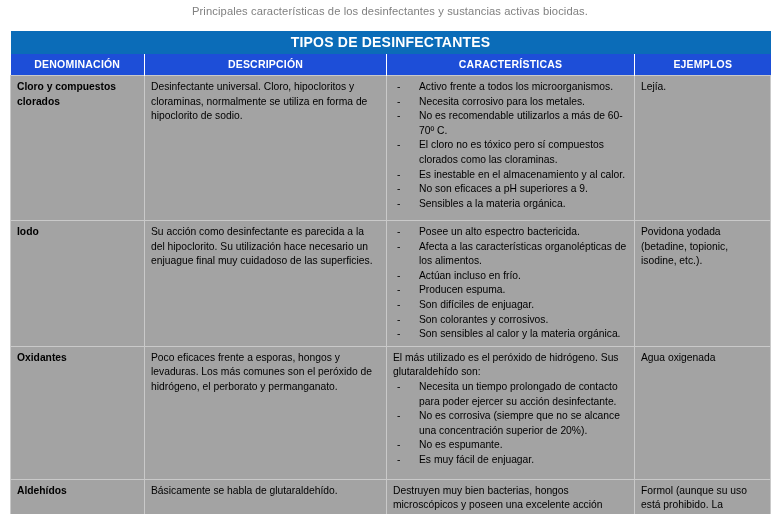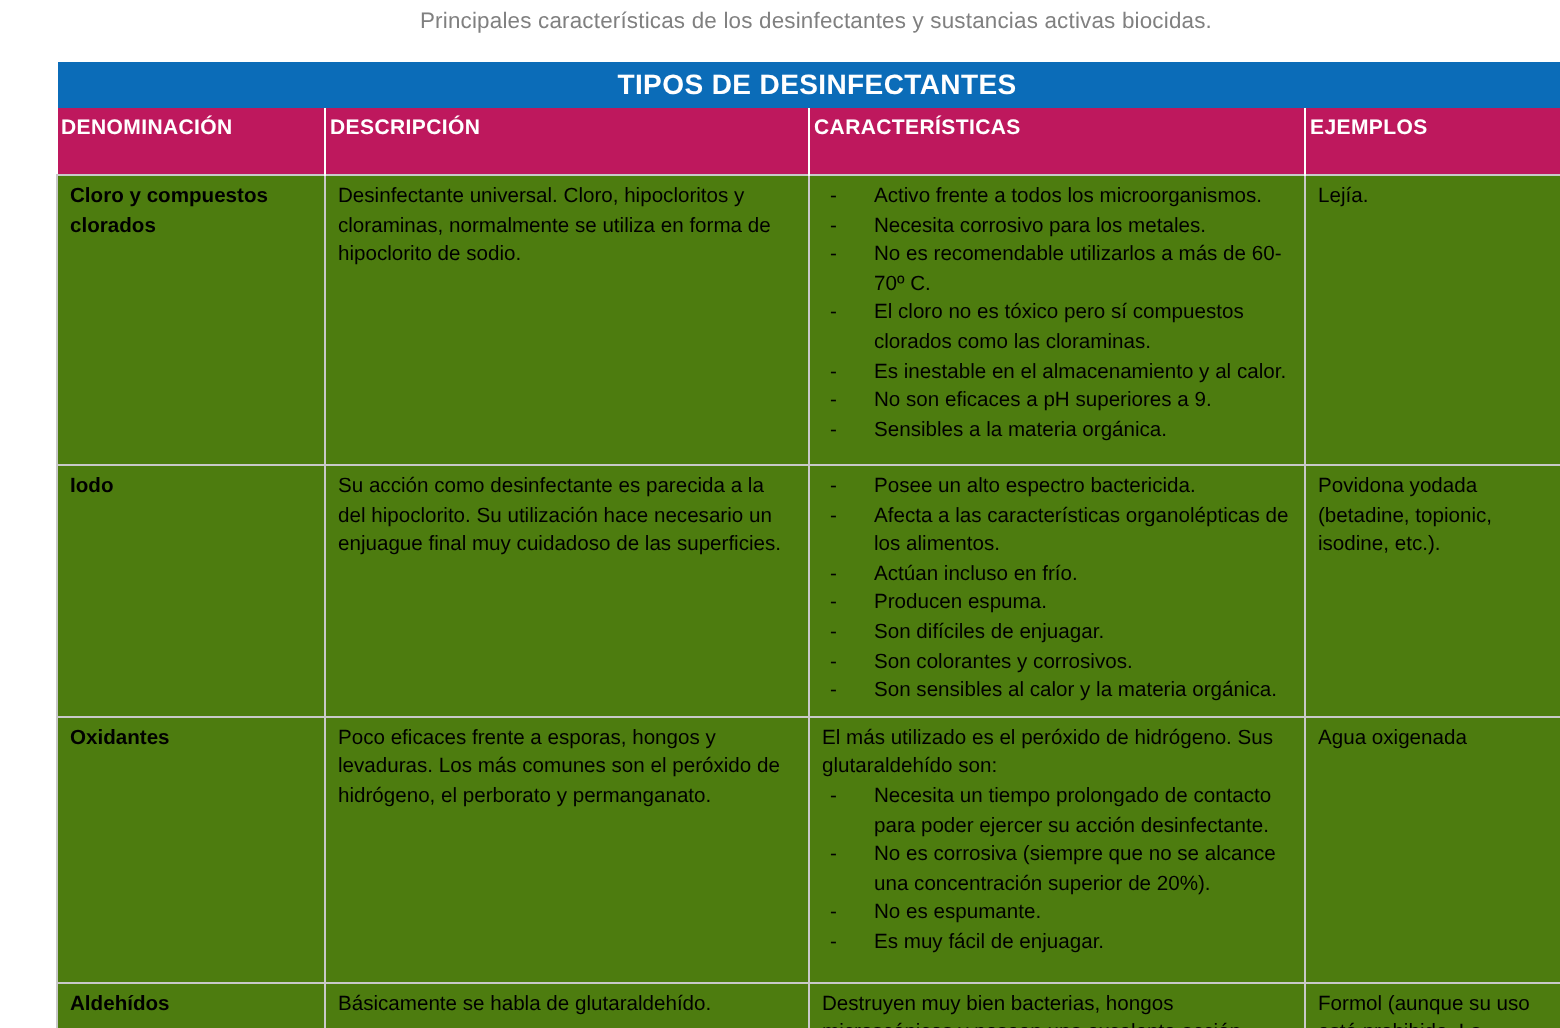--- a/index.html
+++ b/index.html
@@ -15,21 +15,20 @@
     font-family: "Liberation Sans", sans-serif;
     color: #000000;
     -webkit-font-smoothing: antialiased;
   }
 
   .page {
     position: relative;
     width: 641px;
     height: 514px;
     box-sizing: border-box;
-    margin-left: 18px;
   }
 
   
   .doc-title {
     position: absolute;
     top: 4px;
     left: 0;
     width: 780px;
     text-align: center;
     font-size: 11.2px;
@@ -64,42 +63,42 @@
     font-weight: bold;
     text-align: center;
     padding: 3px 2px 4px;
     letter-spacing: 0.2px;
     border: none;
     height: 15px;
   }
 
   
   tr.colhead-row th {
-    background: #be185d;
+    background: #1d4ed8;
     color: #ffffff;
     font-size: 10.5px;
     font-weight: bold;
-    text-align: left;
-    padding: 3px 2px 16px;
+    text-align: center;
+    padding: 3px 2px 4px;
     letter-spacing: 0.2px;
     border-left: 1px solid #ffffff;
     border-right: 1px solid #ffffff;
     height: 14px;
   }
   tr.colhead-row th:first-child { border-left: none; }
   tr.colhead-row th:last-child  { border-right: none; }
 
   
   table.disinfectants td {
     vertical-align: top;
     border: 1px solid #c9c9c9;
     padding: 4px 6px 4px 6px;
     font-size: 10.3px;
     line-height: 14.6px;
-    background: #4d7c0f;
+    background: #a3a3a3;
   }
   td.col-name {
     font-weight: bold;
     padding-left: 7px;
   }
   td.col-desc   { padding-left: 8px; }
   td.col-charac { padding-left: 7px; }
   td.col-ex     { padding-left: 7px; }
 
   

